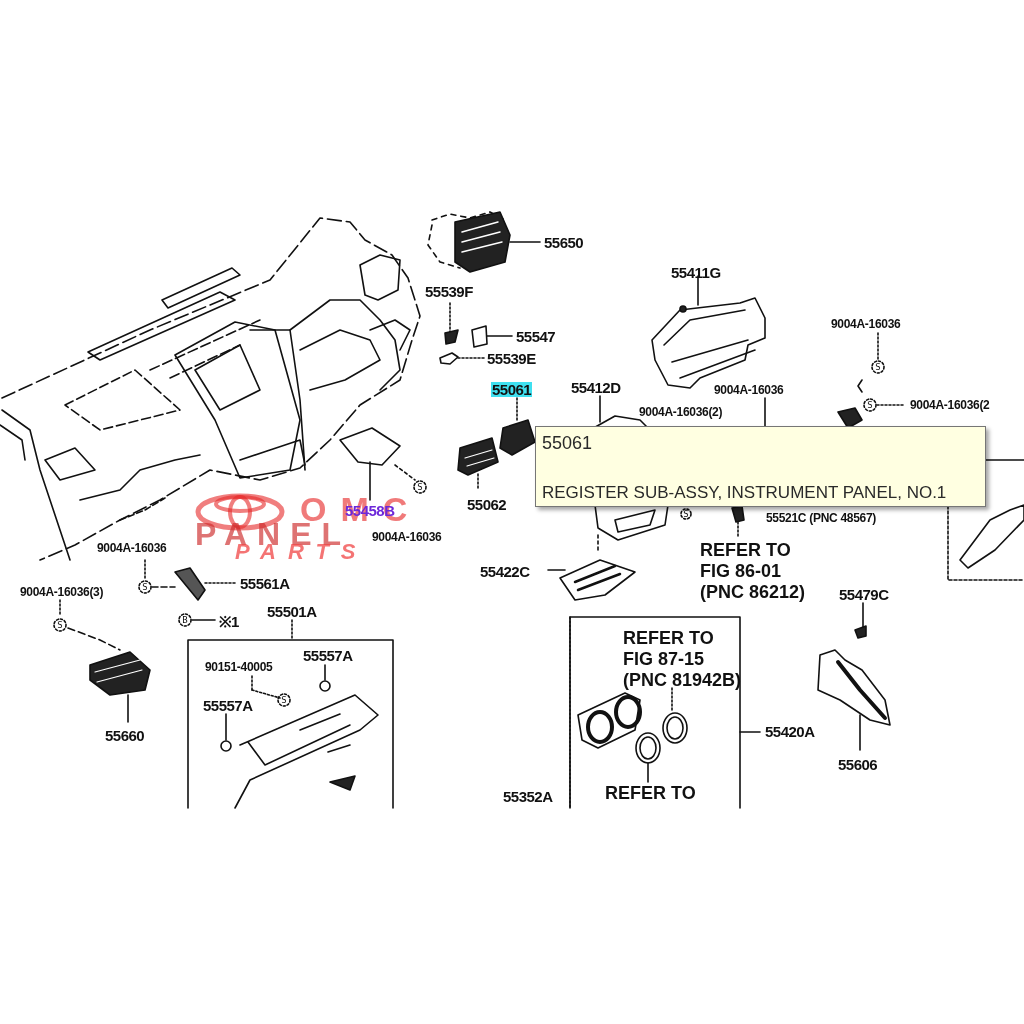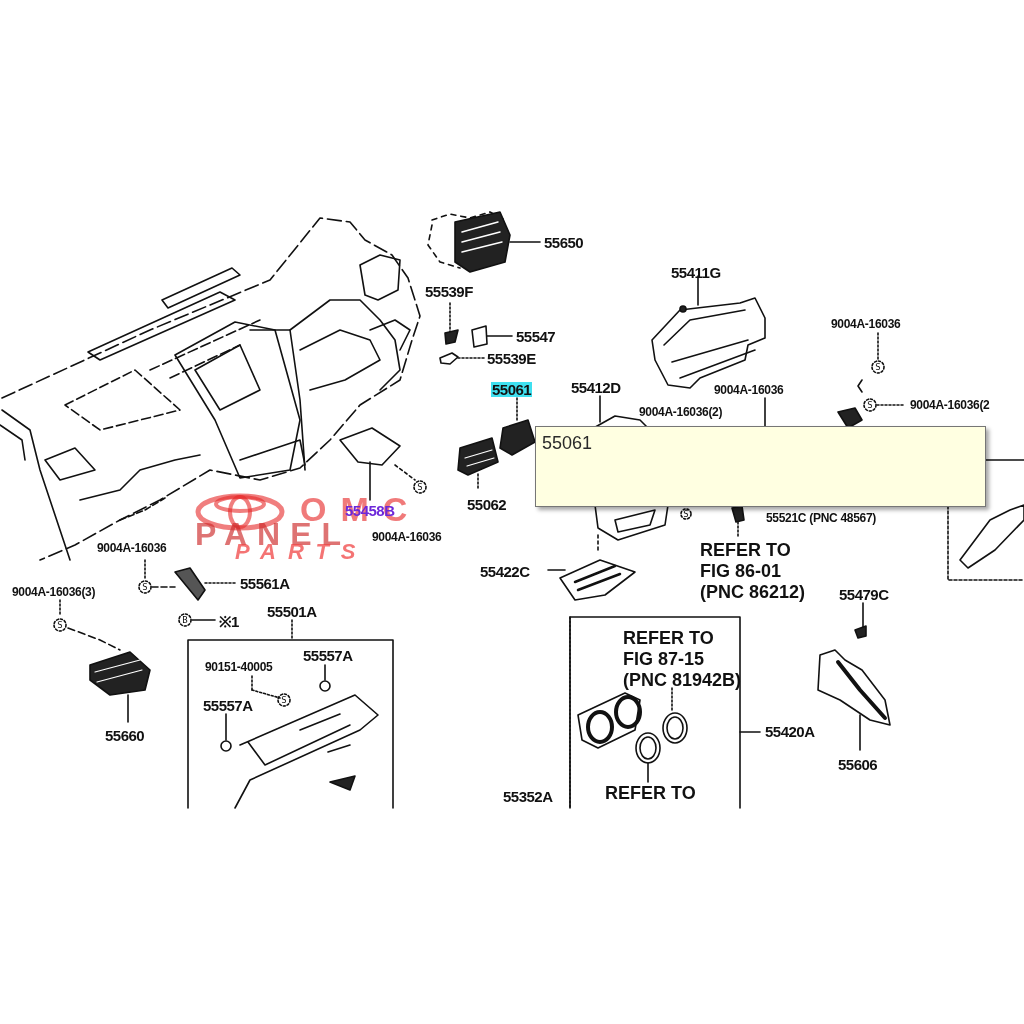--- a/index.html
+++ b/index.html
@@ -206,21 +206,21 @@
 <div class="lbl" style="left:571px;top:380px">55412D</div>
 <div class="lbl" style="left:671px;top:265px">55411G</div>
 <div class="lbl sm" style="left:831px;top:318px">9004A-16036</div>
 <div class="lbl sm" style="left:714px;top:384px">9004A-16036</div>
 <div class="lbl sm" style="left:639px;top:406px">9004A-16036(2)</div>
 <div class="lbl sm" style="left:910px;top:399px">9004A-16036(2</div>
 <div class="lbl" style="left:467px;top:497px">55062</div>
 <div class="lbl faded" style="left:345px;top:503px">55458B</div>
 <div class="lbl sm" style="left:372px;top:531px">9004A-16036</div>
 <div class="lbl sm" style="left:97px;top:542px">9004A-16036</div>
-<div class="lbl sm" style="left:12px;top:586px">9004A-16036(3)</div>
+<div class="lbl sm" style="left:20px;top:586px">9004A-16036(3)</div>
 <div class="lbl" style="left:240px;top:576px">55561A</div>
 <div class="lbl" style="left:219px;top:614px">※1</div>
 <div class="lbl" style="left:267px;top:604px">55501A</div>
 <div class="lbl sm" style="left:205px;top:661px">90151-40005</div>
 <div class="lbl" style="left:303px;top:648px">55557A</div>
 <div class="lbl" style="left:203px;top:698px">55557A</div>
 <div class="lbl" style="left:105px;top:728px">55660</div>
 <div class="lbl" style="left:480px;top:564px">55422C</div>
 <div class="lbl sm" style="left:766px;top:512px">55521C (PNC 48567)</div>
 <div class="lbl" style="left:839px;top:587px">55479C</div>
@@ -232,13 +232,14 @@
 FIG 86-01
 (PNC 86212)</div>
 <div class="lbl note" style="left:623px;top:628px">REFER TO
 FIG 87-15
 (PNC 81942B)</div>
 <div class="lbl note" style="left:605px;top:783px;height:24px;overflow:hidden">REFER TO
 FIG 87-15</div>
 
 <div id="tooltip">
   <div class="tt-code">55061</div>
+  <div class="tt-desc">REGISTER SUB-ASSY, INSTRUMENT PANEL, NO.1</div>
 </div>
 
 </body></html>

